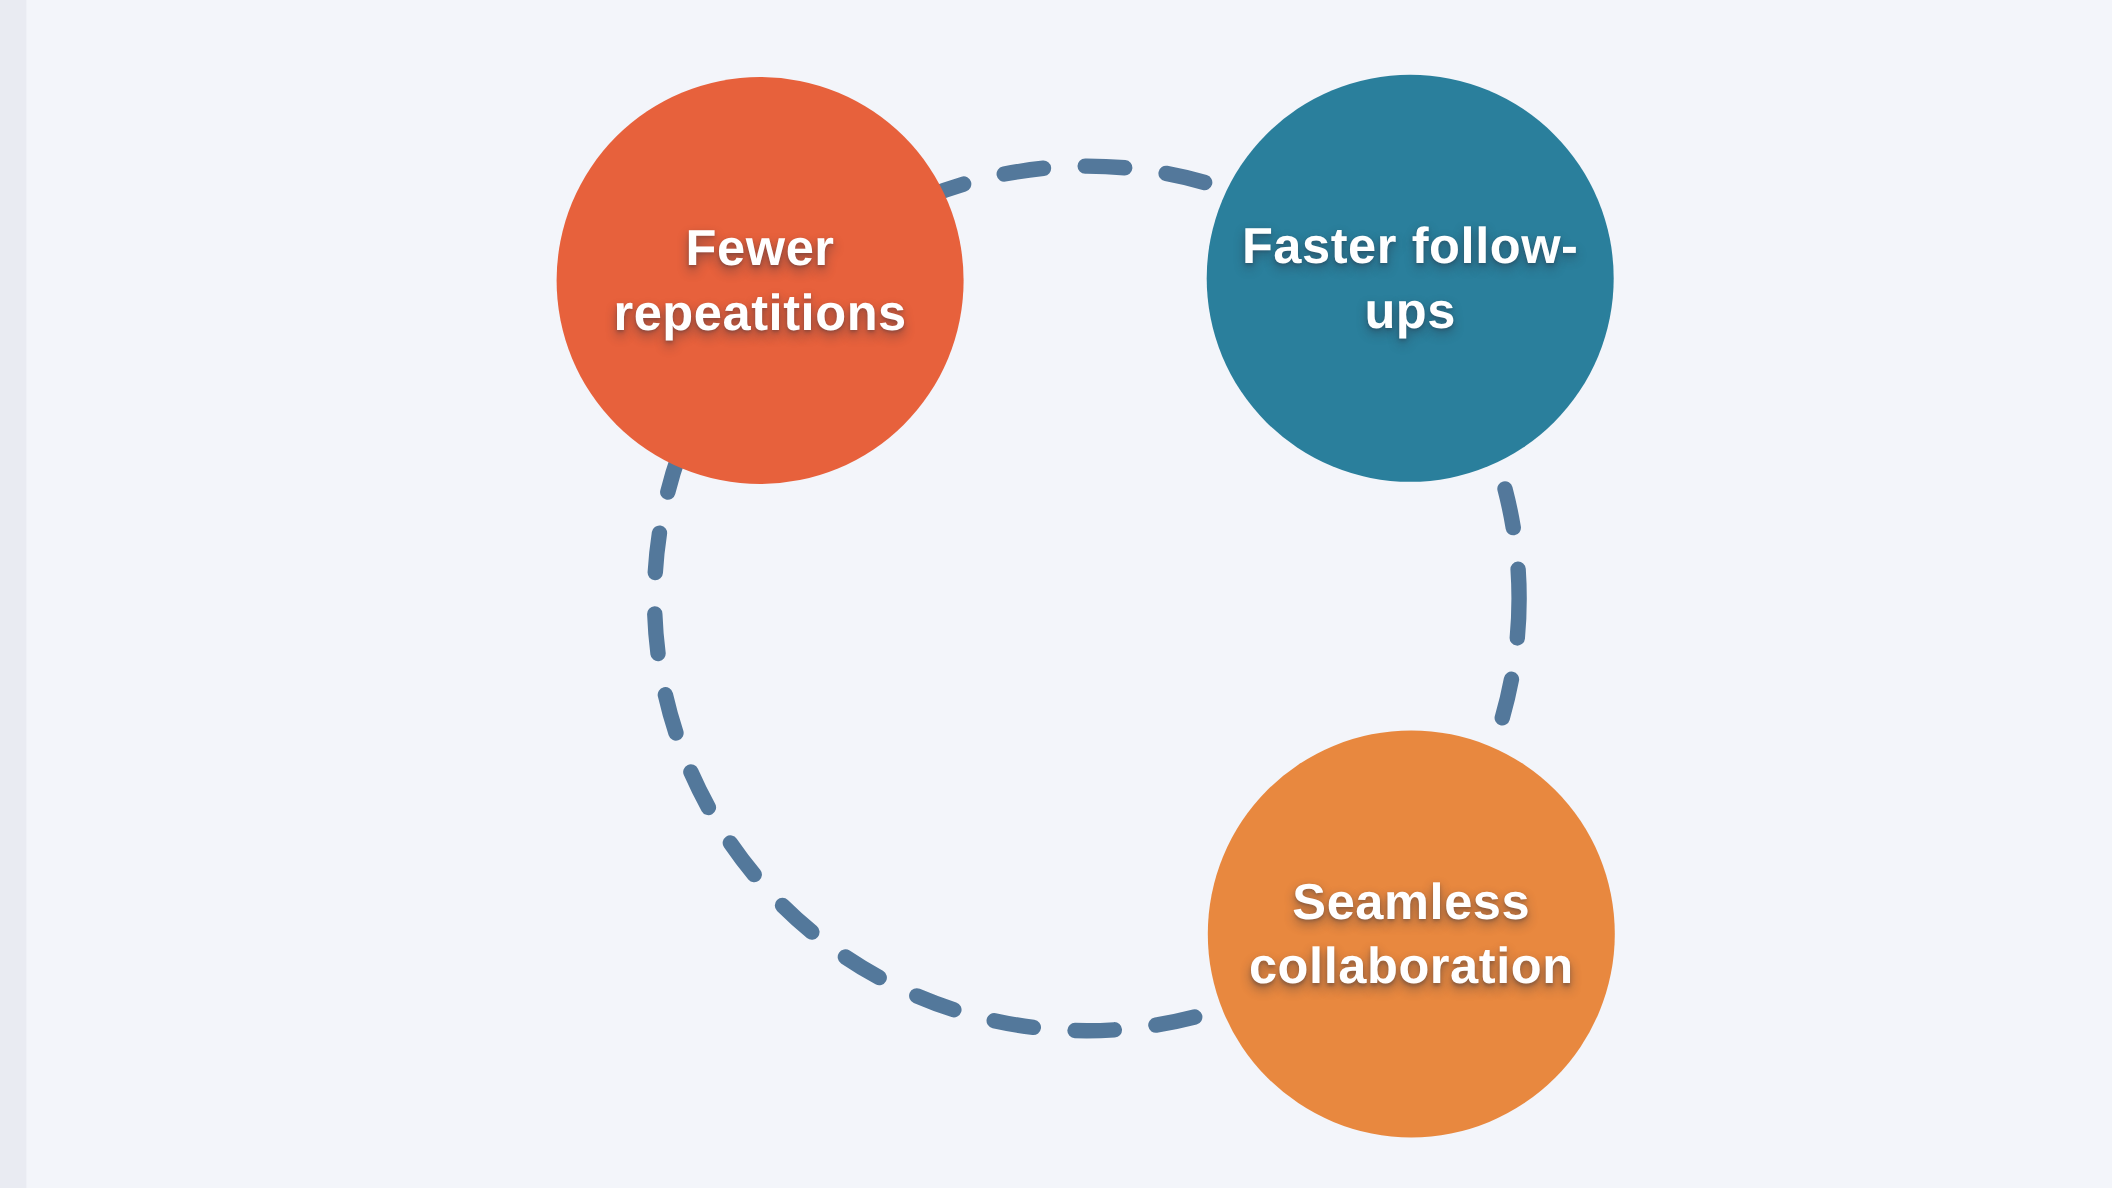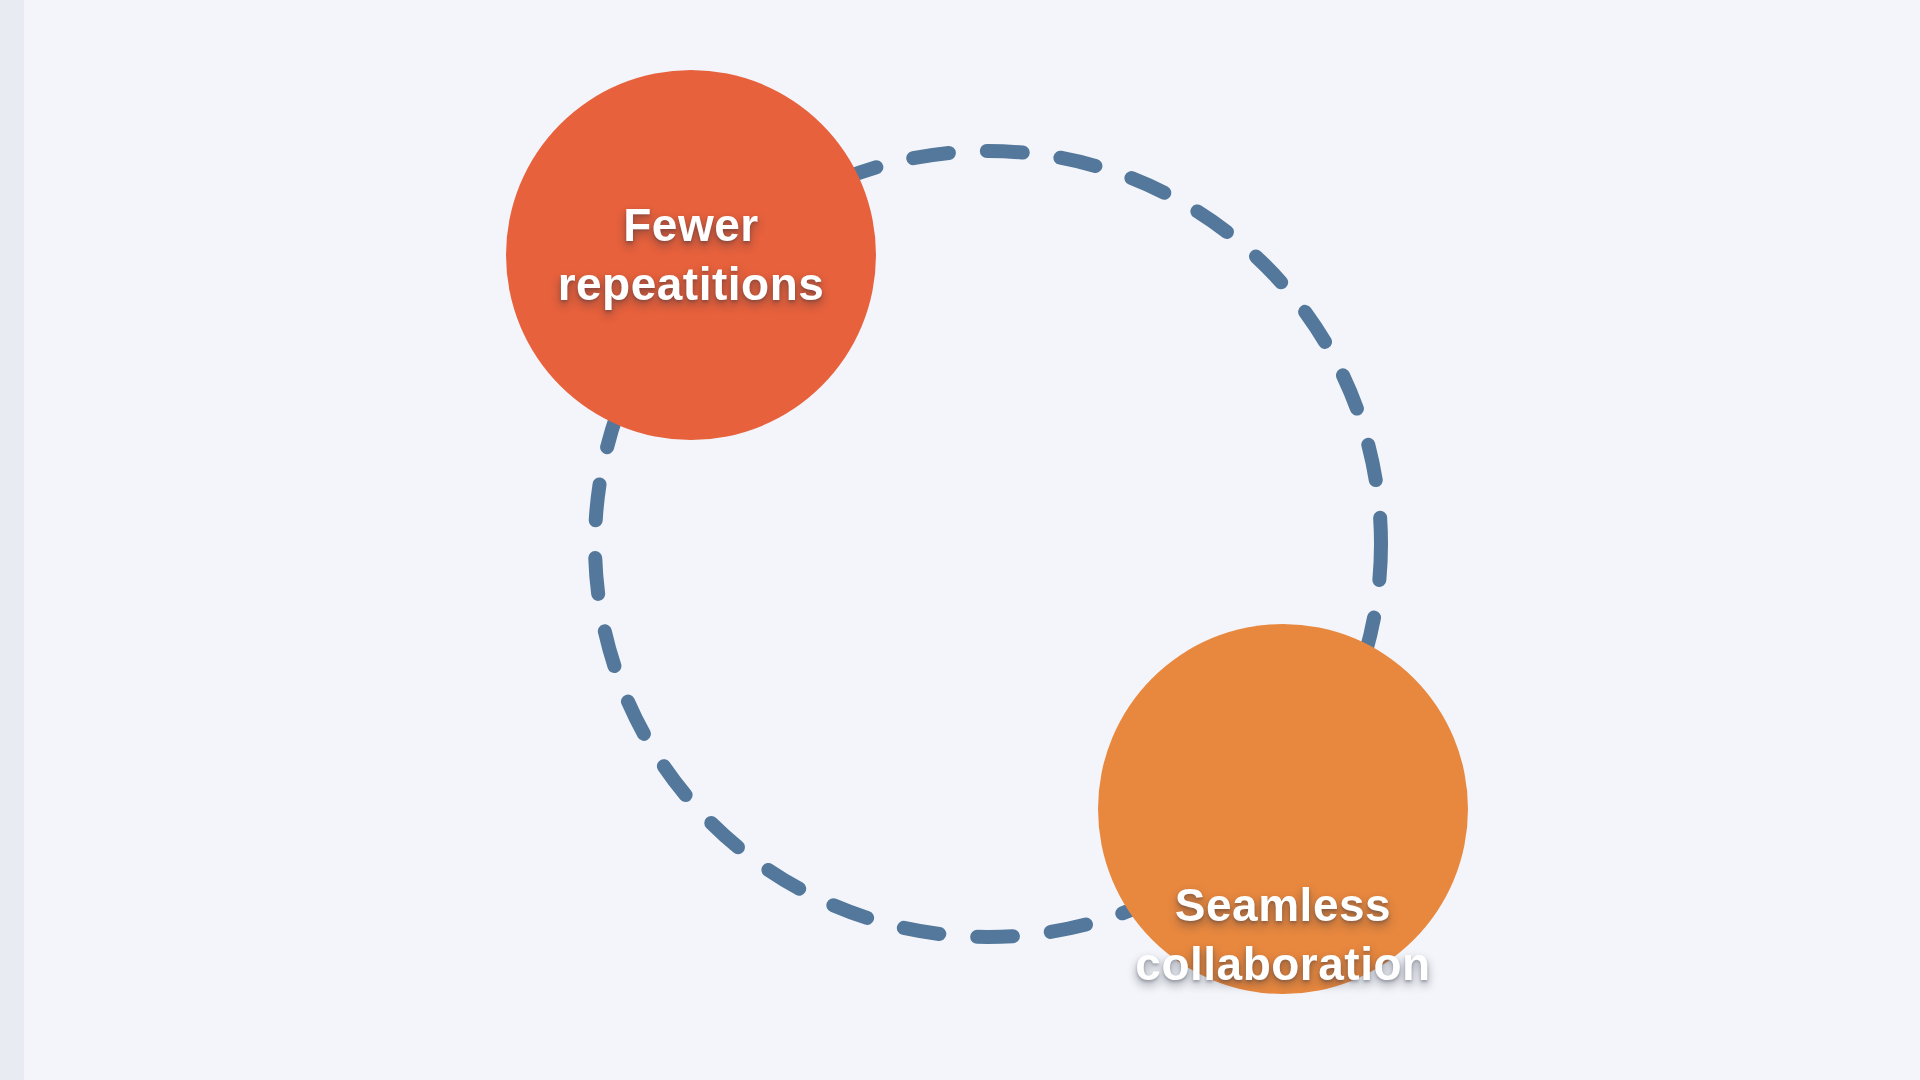--- a/index.html
+++ b/index.html
@@ -39,36 +39,40 @@
     font-size: 46px;
     line-height: 1.28;
     white-space: pre-line;
     text-shadow: 0 5px 10px rgba(43, 47, 62, 0.45), 0 2px 3px rgba(43, 47, 62, 0.30);
     letter-spacing: 0.5px;
     padding: 0 10px;
   }
   .pos-top-left     { left: 482px;  top: 70px;  }
   .pos-top-right    { left: 1073px; top: 68px;  }
   .pos-bottom-left  { left: 485px;  top: 649px; }
-  .pos-bottom-right { left: 1074px; top: 624px; align-items: flex-end; }
+  .pos-bottom-right { left: 1074px; top: 664px; }
 </style>
 </head>
 <body>
 
 <div class="stage" style="background-color: rgb(243, 245, 250);">
 
   <svg class="ring-svg" viewBox="0 0 1920 1080" aria-hidden="true">
     <circle cx="964" cy="544" r="393" fill="none" stroke-width="14" stroke-dasharray="36 38" stroke-linecap="round" stroke="#53789B"></circle>
   </svg>
 
   <div class="node pos-top-left" style="background-color: rgb(231, 97, 60);">
     <span class="node-label">Fewer
 repeatitions</span>
   </div>
 
+  <div class="node pos-top-right" style="background-color: rgb(42, 127, 156);">
+    <span class="node-label">Faster follow-
+ups</span>
+  </div>
 
 
   <div class="node pos-bottom-right" style="background-color: rgb(232, 136, 63);">
     <span class="node-label">Seamless
 collaboration</span>
   </div>
 
 </div>
 
 </body></html>

